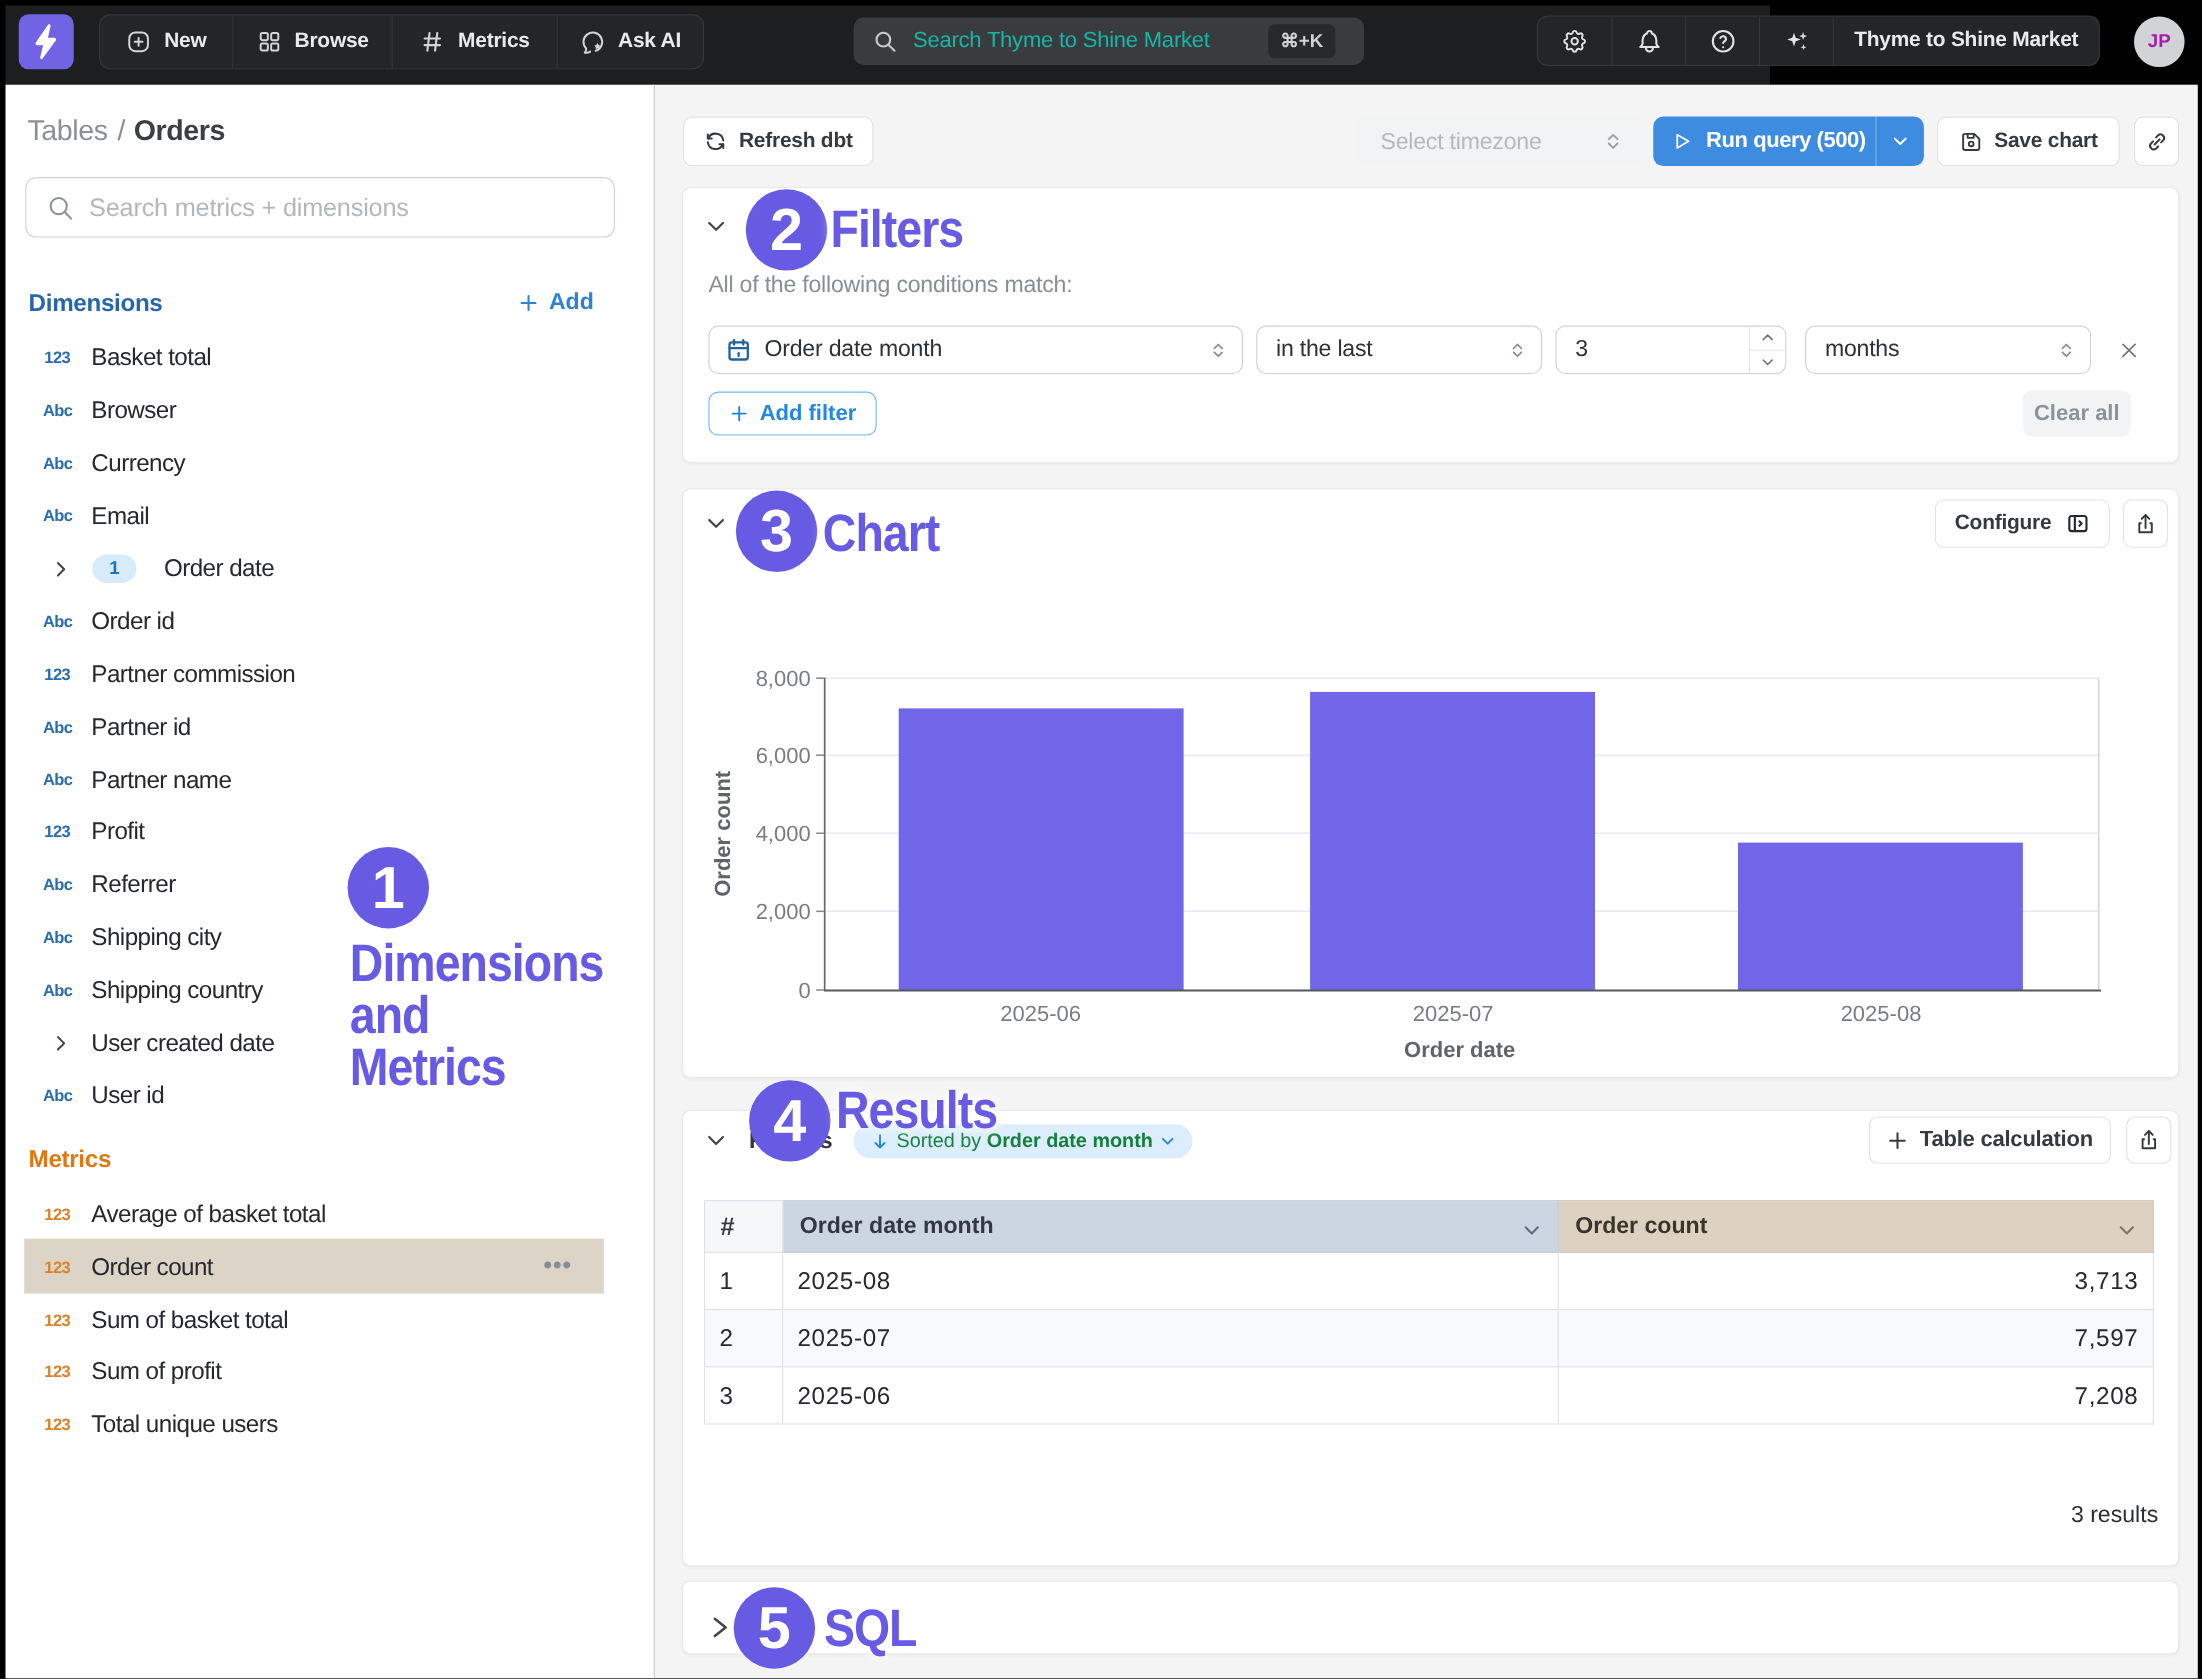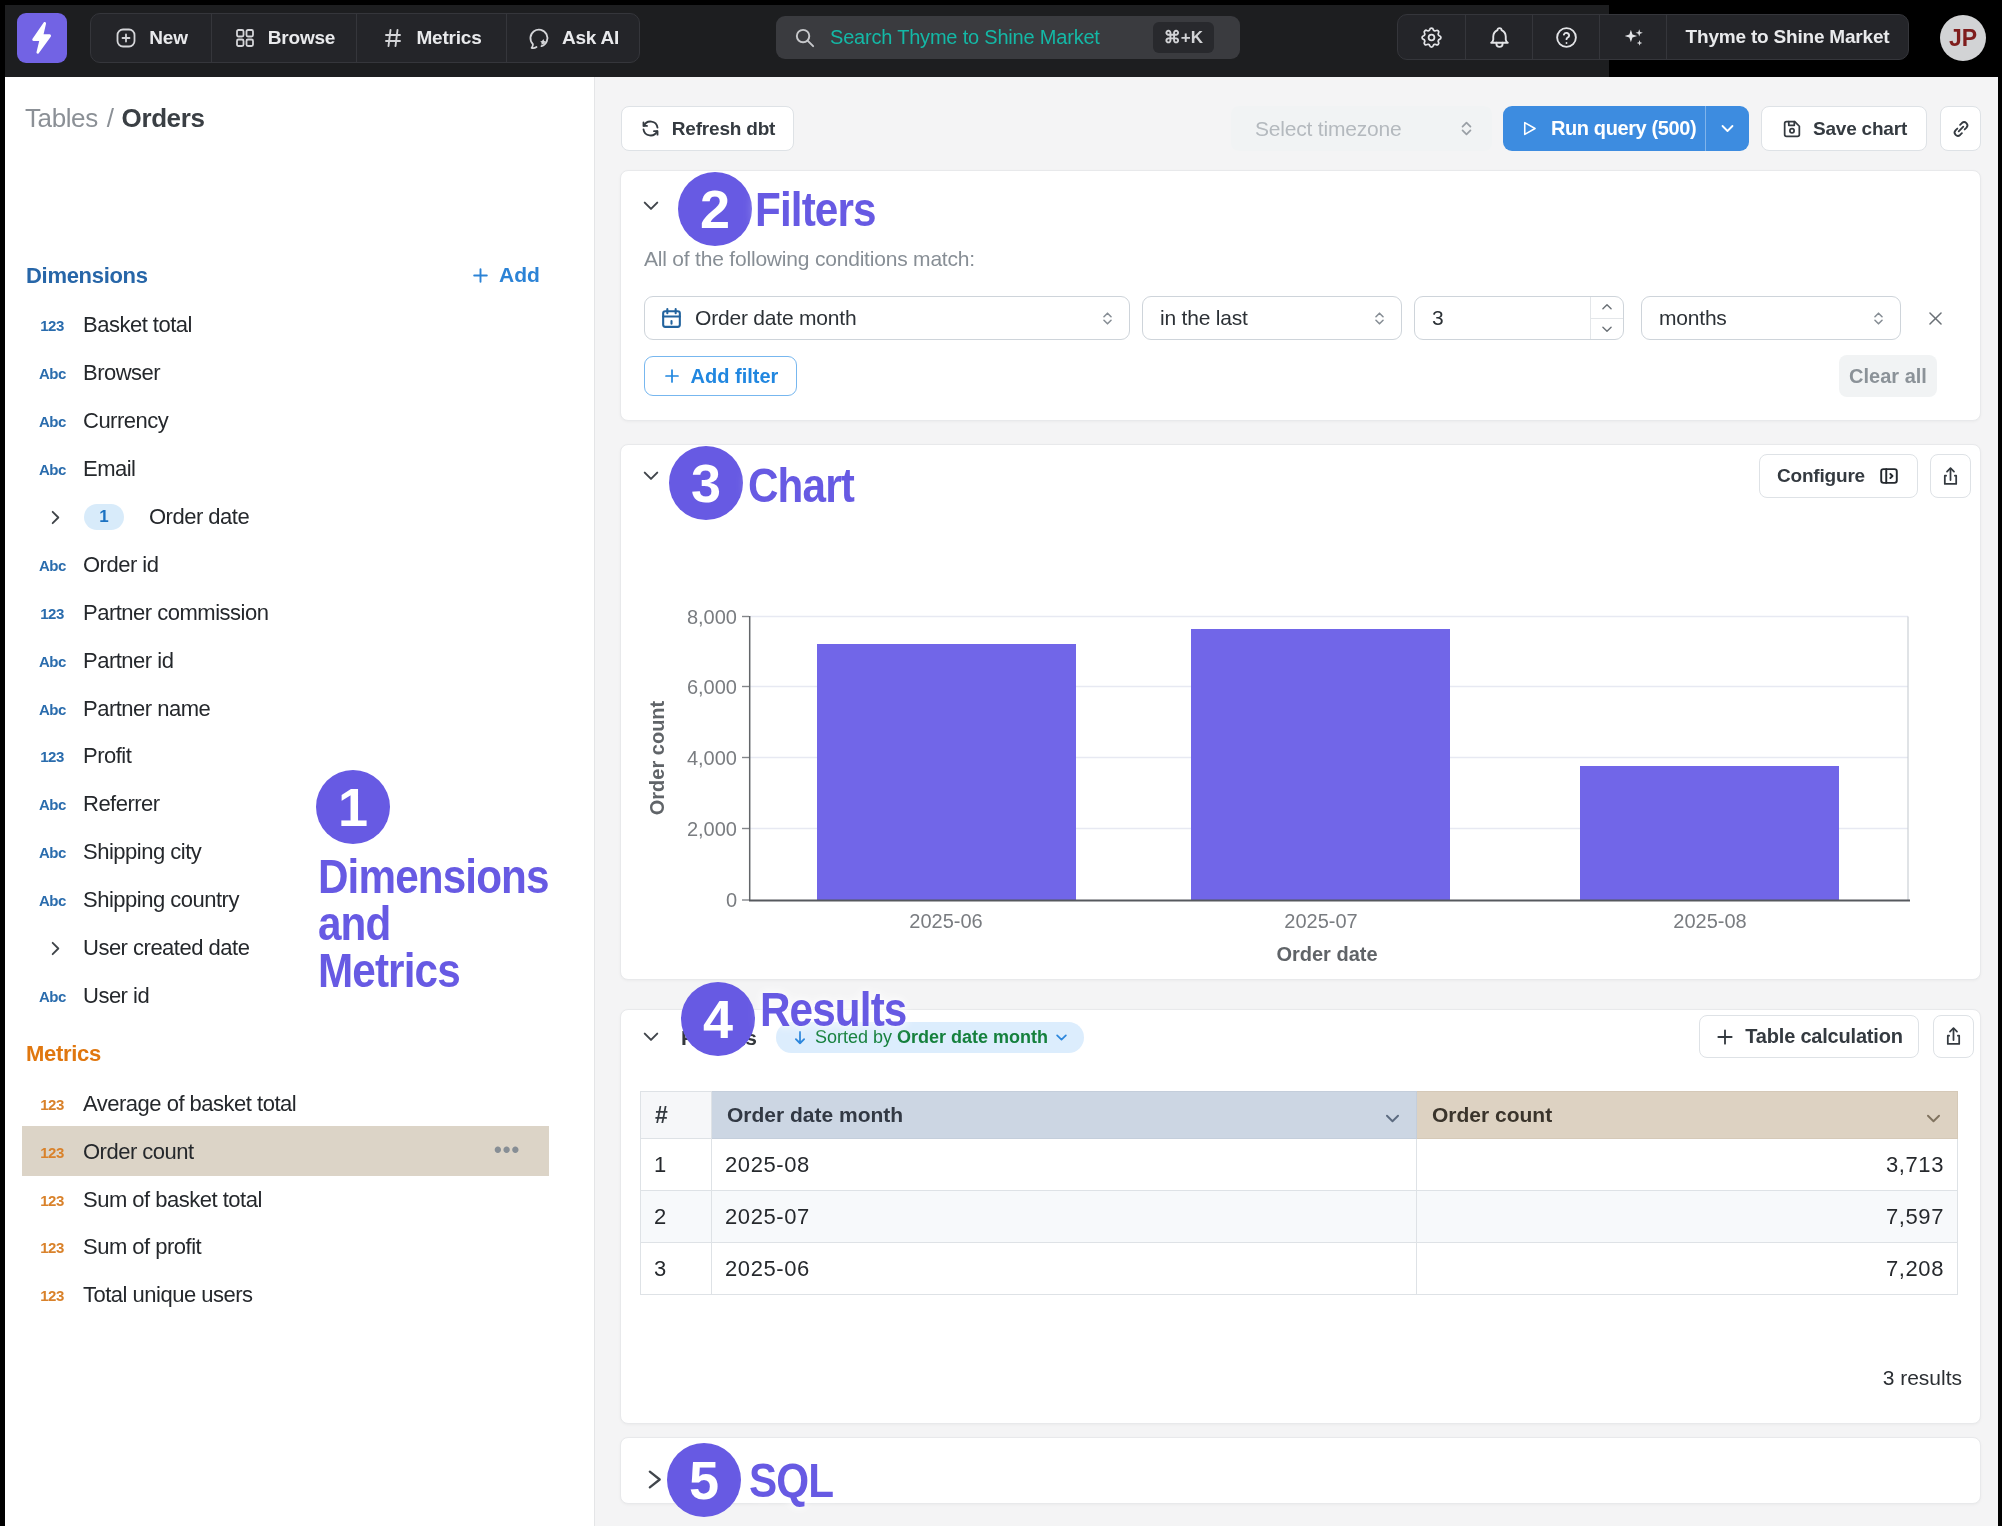--- a/index.html
+++ b/index.html
@@ -8,21 +8,21 @@
   .abs { position:absolute; }
   
   #topbar { position:absolute; left:5px; top:5px; width:1604px; height:72px; background:#1d1e20; }
   #logo { position:absolute; left:12px; top:8px; width:50px; height:50px; border-radius:9px; background:#7263e4; display:flex; align-items:center; justify-content:center; }
   .navgrp { position:absolute; top:8px; height:50px; background:#242529; border:1px solid #35363b; border-radius:10px; display:flex; align-items:stretch; overflow:hidden; }
   .navseg { display:flex; align-items:center; justify-content:center; gap:11px; color:#e9eaec; font-size:19px; font-weight:700; letter-spacing:-0.2px; }
   .navseg + .navseg { border-left:1px solid #35363b; }
   #search { position:absolute; left:771px; top:11px; width:464px; height:43px; background:#3a3b3f; border-radius:9px; display:flex; align-items:center; }
   #search .ph { color:#14b8a6; font-size:20px; letter-spacing:-0.2px; }
   #kbd { margin-left:auto; margin-right:26px; background:#28292d; border-radius:6px; padding:5px 11px; color:#d2d3d6; font-size:17px; font-weight:600; }
-  #avatar { position:absolute; left:1935px; top:10px; width:46px; height:46px; border-radius:50%; background:#d2d3d5; display:flex; align-items:center; justify-content:center; color:#7f1d1d; font-size:23px; font-weight:700; }
+  #avatar { position:absolute; left:1935px; top:10px; width:46px; height:46px; border-radius:50%; background:#d2d3d5; display:flex; align-items:center; justify-content:center; color:#a21caf; font-size:17px; font-weight:700; }
   
   #sidebar { position:absolute; left:5px; top:77px; width:590px; height:1449px; background:#fff; border-right:1px solid #e4e5e7; }
   #crumb { position:absolute; left:20px; top:26px; font-size:26px; letter-spacing:-0.4px; color:#8b9096; }
   #crumb b { color:#3a3f44; font-weight:700; }
   #sbsearch { position:absolute; left:18px; top:84px; width:536px; height:55px; border:1px solid #ced4da; border-radius:10px; display:flex; align-items:center; }
   #sbsearch .ph { color:#b2b7bc; font-size:23px; letter-spacing:-0.2px; margin-left:13px; }
   .shead { position:absolute; left:21px; font-size:22px; font-weight:700; letter-spacing:-0.3px; }
   .srow { position:absolute; left:0; width:590px; height:48px; display:flex; align-items:center; }
   .srow .ic { position:absolute; left:34px; width:26px; text-align:center; font-size:15px; font-weight:700; letter-spacing:-0.5px; }
   .srow .lb { position:absolute; left:78px; font-size:22px; letter-spacing:-0.5px; color:#25282c; }
@@ -117,20 +117,27 @@
             <path d="M17.5 4l.9 2.6 2.6.9-2.6.9-.9 2.6-.9-2.6-2.6-.9 2.6-.9z" opacity=".95"></path>
             <path d="M17.8 14.5l.7 2 2 .7-2 .7-.7 2-.7-2-2-.7 2-.7z" opacity=".95"></path>
           </svg>
       </div>
       <div class="navseg" style="flex:1; font-size:19px;">Thyme to Shine Market</div>
     </div>
     <div id="avatar">JP</div>
   </div>
   <div id="sidebar">
     <div id="crumb">Tables<span style="margin:0 8px 0 9px;">/</span><b>Orders</b></div>
+    <div id="sbsearch">
+      <svg style="margin-left:18px" width="26" height="26" viewBox="0 0 24 24" fill="none" stroke="#8a9096" stroke-width="1.7" stroke-linecap="round">
+          <circle cx="10.5" cy="10.5" r="6.8"></circle>
+          <path d="M15.7 15.7 21 21"></path>
+        </svg>
+      <span class="ph">Search metrics + dimensions</span>
+    </div>
     <div class="shead" style="top:186px; color:#2766a8;">Dimensions</div>
     <div class="abs" style="left:466px; top:186px; color:#2c83d6; font-size:21px; font-weight:600; display:flex; align-items:center; gap:9px;">
       <svg width="19" height="19" viewBox="0 0 24 24" fill="none" stroke="#2c83d6" stroke-width="2.4" stroke-linecap="round">
           <path d="M12 4v16M4 12h16"></path>
         </svg>Add
     </div>
     <div class="srow dim" style="top:224px;">
         <span class="ic">123</span>
         <span class="lb">Basket total</span>
       </div>

